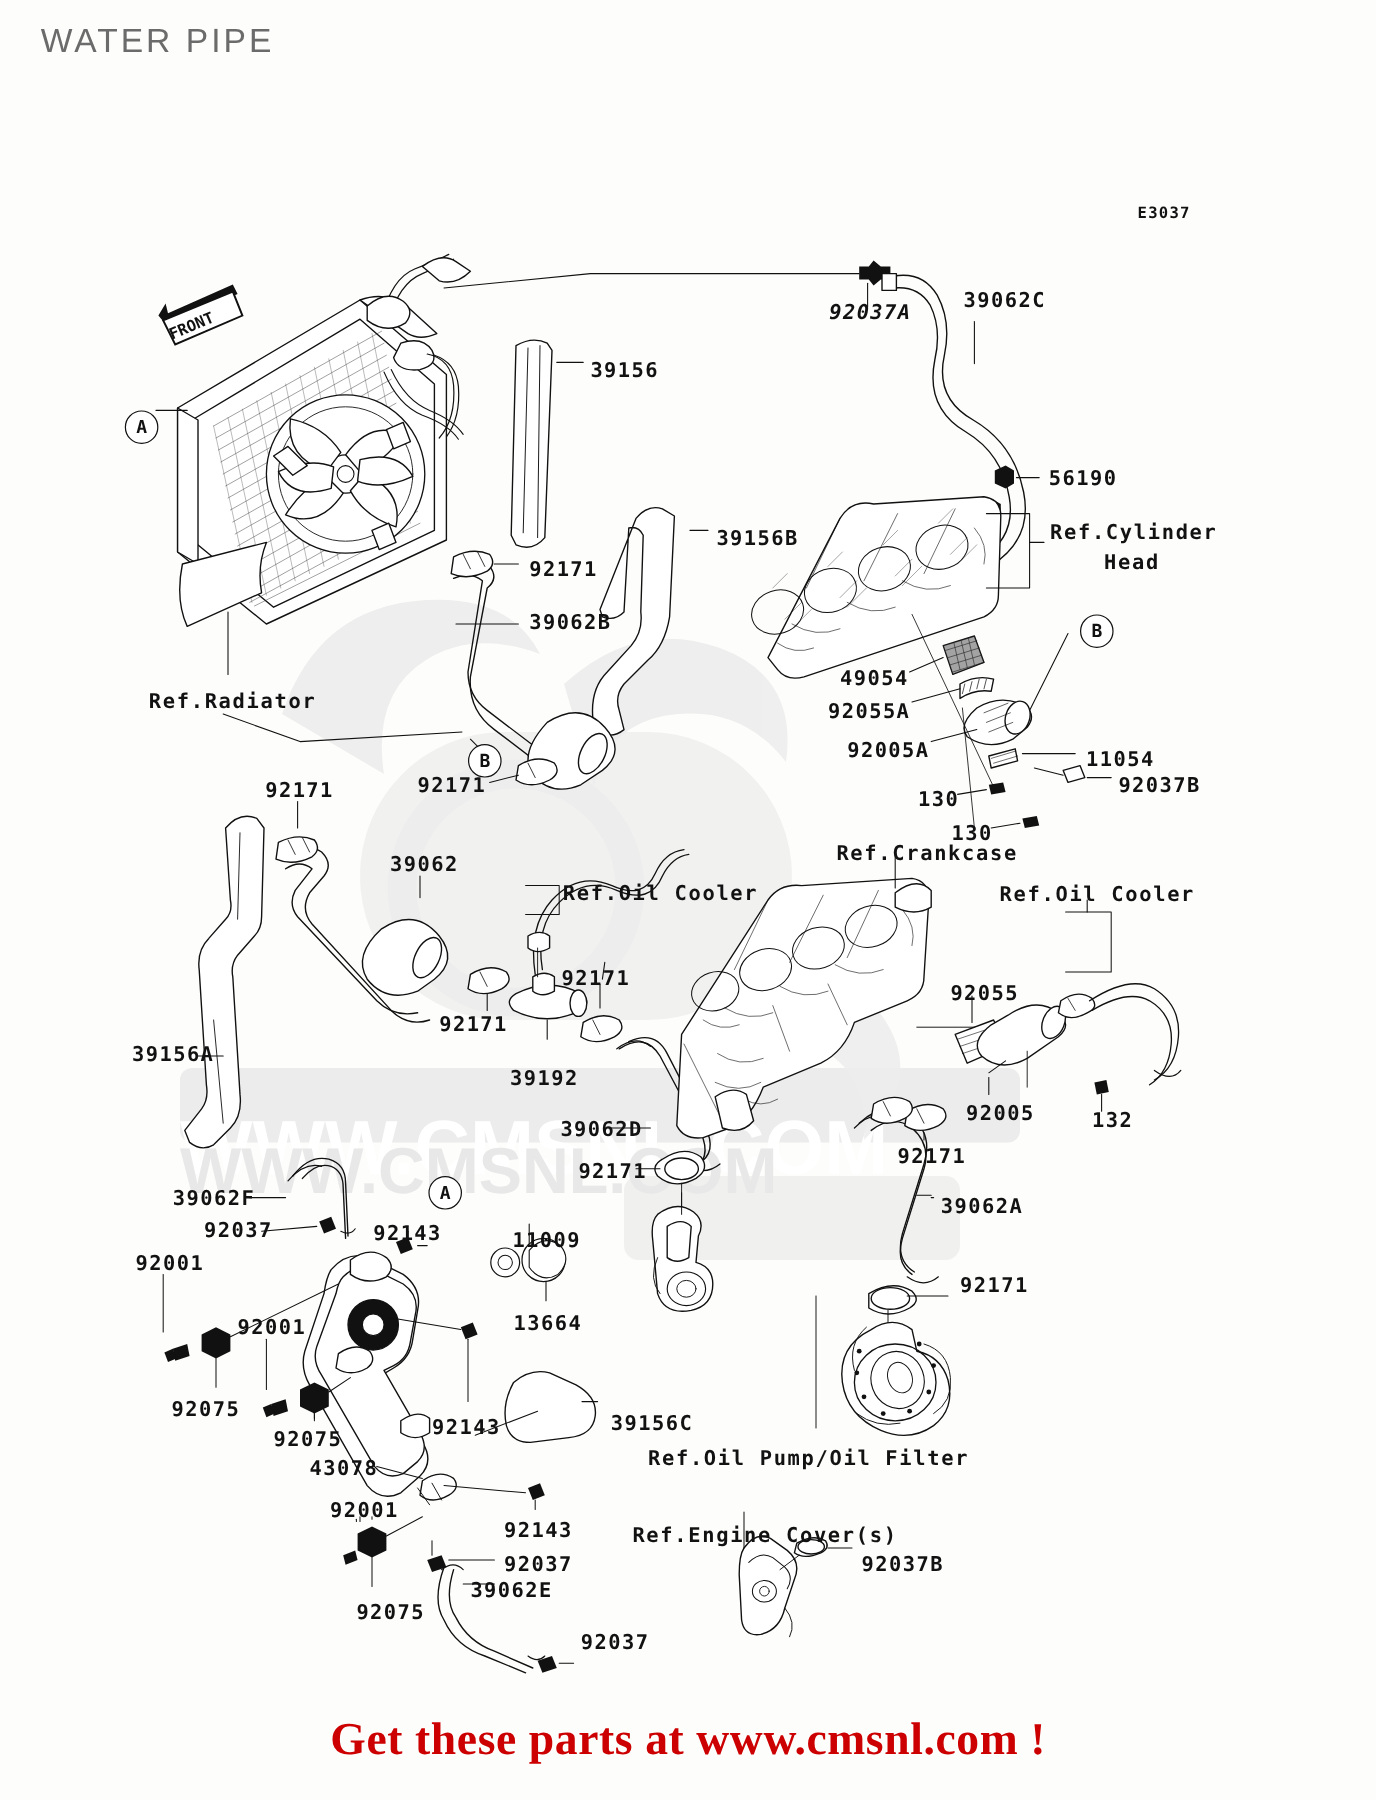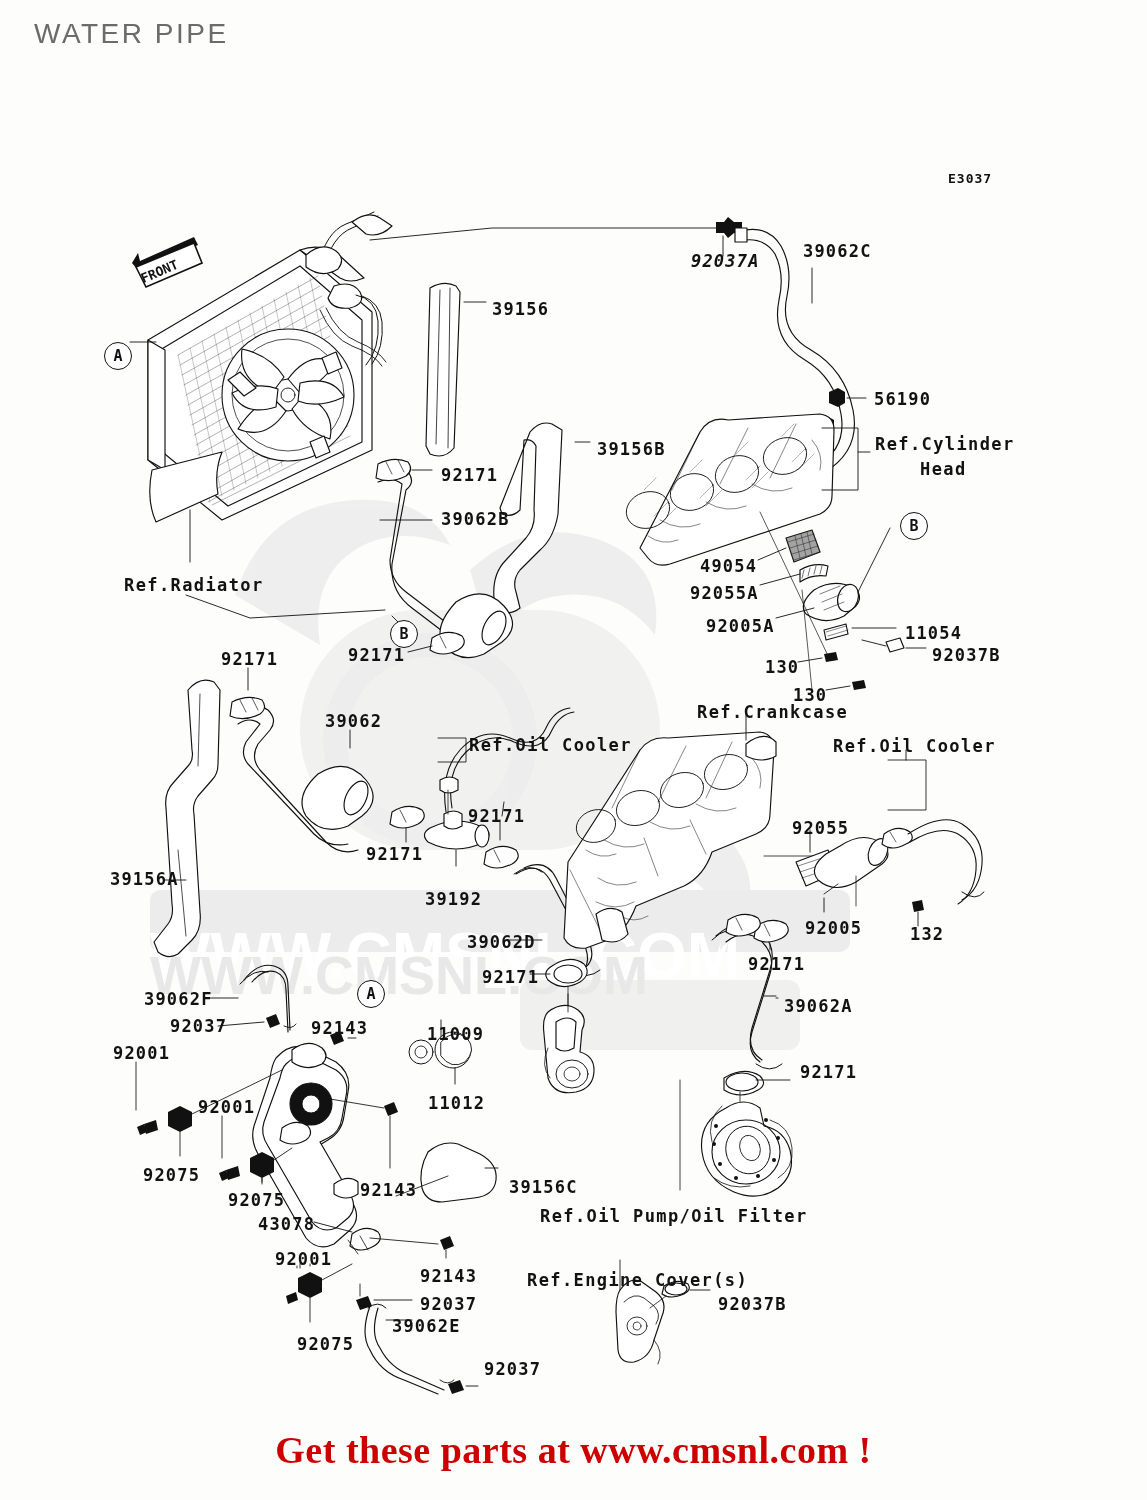--- a/index.html
+++ b/index.html
@@ -631,21 +631,21 @@
   <div class="lbl" style="left:805px;top:867px;">92005</div>
   <div class="lbl" style="left:910px;top:873px;">132</div>
   <div class="lbl" style="left:748px;top:903px;">92171</div>
   <div class="lbl" style="left:784px;top:945px;">39062A</div>
   <div class="lbl" style="left:800px;top:1011px;">92171</div>
   <div class="lbl" style="left:144px;top:938px;">39062F</div>
   <div class="lbl" style="left:170px;top:965px;">92037</div>
   <div class="lbl" style="left:311px;top:967px;">92143</div>
   <div class="lbl" style="left:427px;top:973px;">11009</div>
   <div class="lbl" style="left:113px;top:992px;">92001</div>
-  <div class="lbl" style="left:428px;top:1042px;">11012</div>
+  <div class="lbl" style="left:428px;top:1042px;">13664</div>
   <div class="lbl" style="left:198px;top:1046px;">92001</div>
   <div class="lbl" style="left:143px;top:1114px;">92075</div>
   <div class="lbl" style="left:360px;top:1129px;">92143</div>
   <div class="lbl" style="left:509px;top:1126px;">39156C</div>
   <div class="lbl" style="left:228px;top:1139px;">92075</div>
   <div class="lbl" style="left:258px;top:1163px;">43078</div>
   <div class="lbl" style="left:275px;top:1198px;">92001</div>
   <div class="lbl" style="left:420px;top:1215px;">92143</div>
   <div class="lbl" style="left:420px;top:1243px;">92037</div>
   <div class="lbl" style="left:392px;top:1265px;">39062E</div>

